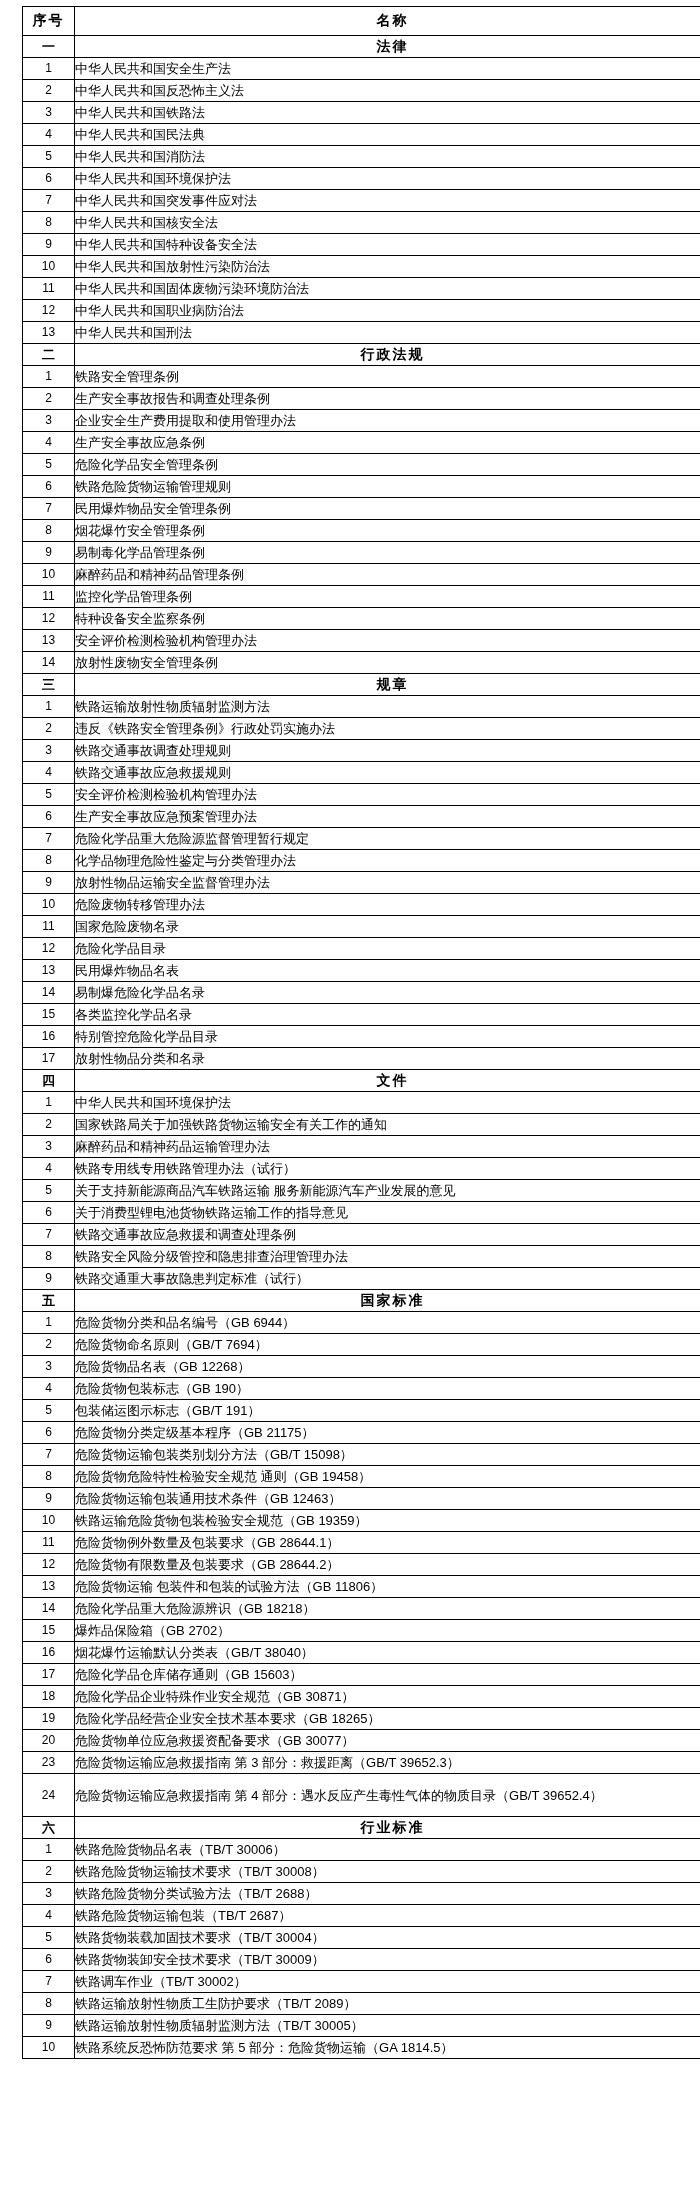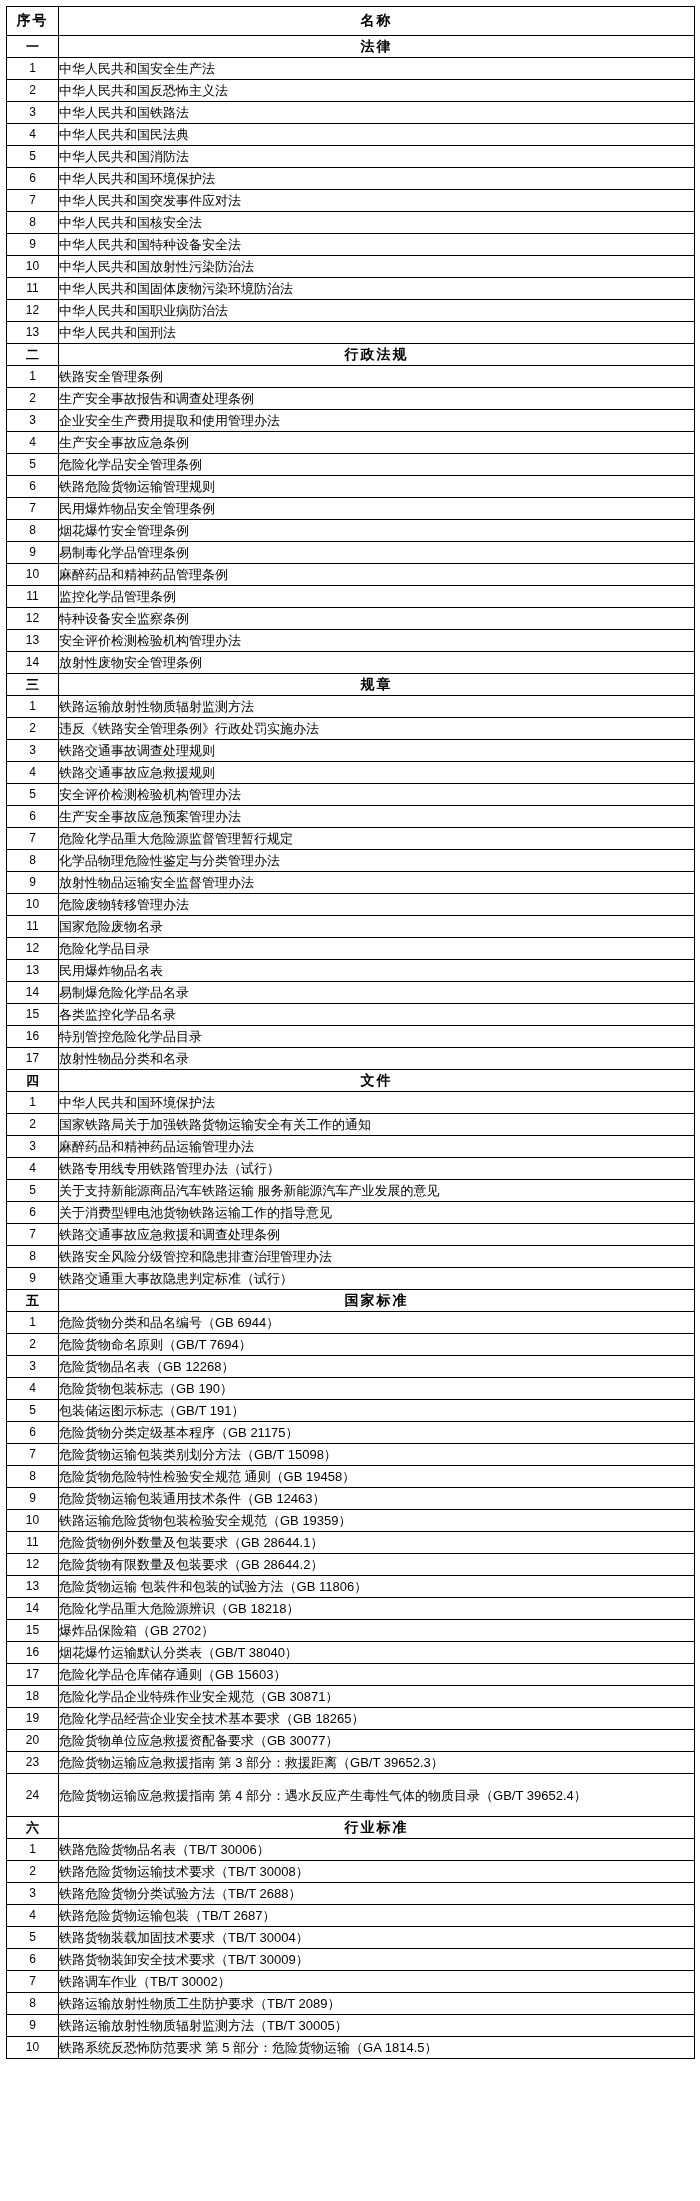--- a/index.html
+++ b/index.html
@@ -8,21 +8,21 @@
     background: #ffffff;
   }
   body {
     font-family: "Liberation Sans", sans-serif;
     color: #000000;
   }
   .page {
     width: 700px;
     min-height: 2201px;
     box-sizing: border-box;
-    padding: 6px 6px 6px 6px;
+    padding: 6px 6px 6px 22px;
     background: #ffffff;
     border-radius: 15px;
   }
   table.doc-table {
     width: 688px;
     border-collapse: collapse;
     table-layout: fixed;
     margin: 0 auto;
   }
   table.doc-table td, table.doc-table th {

